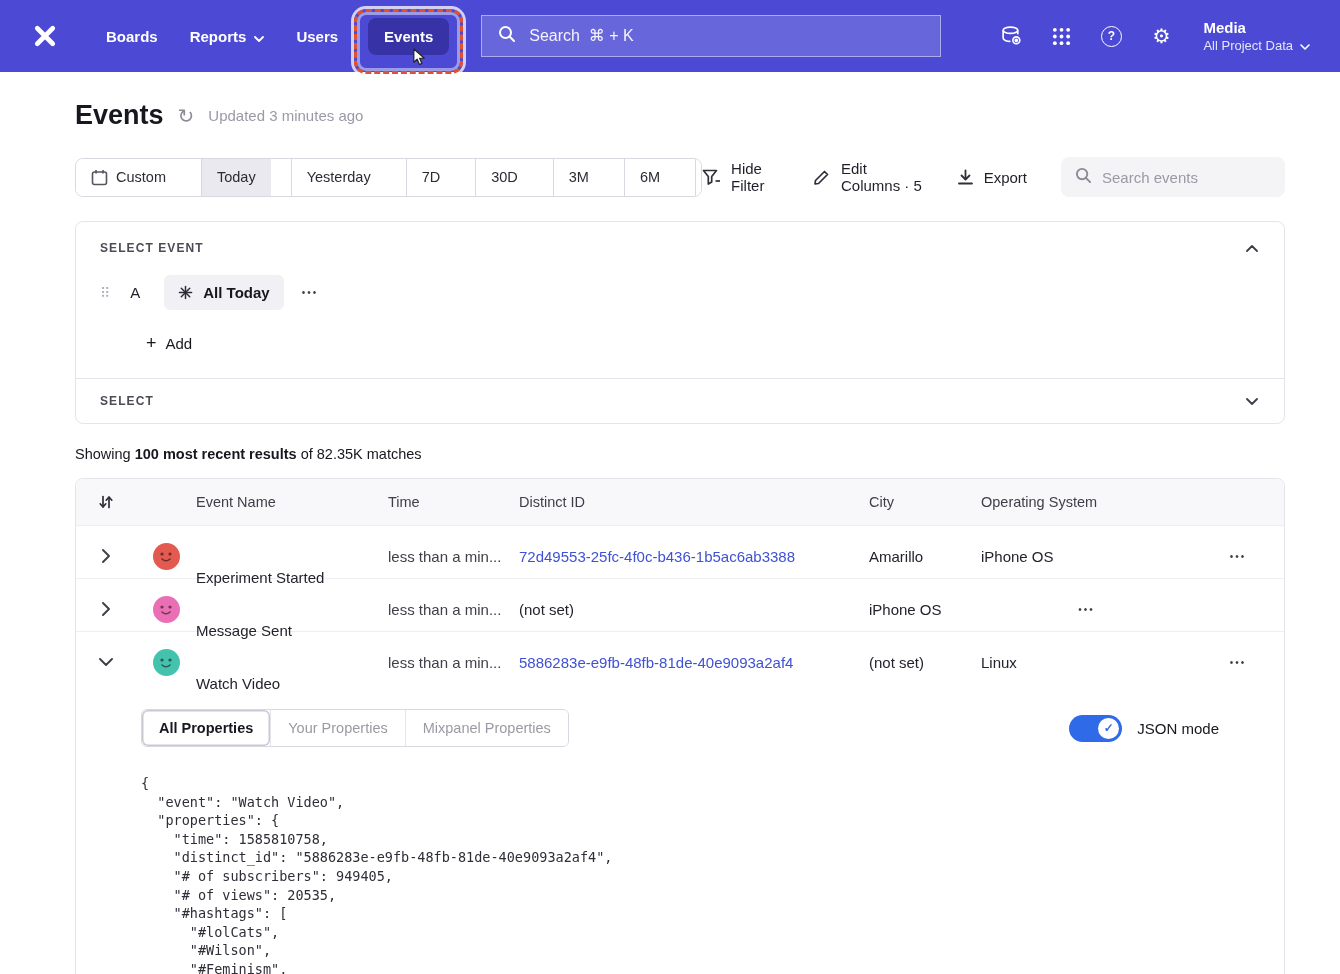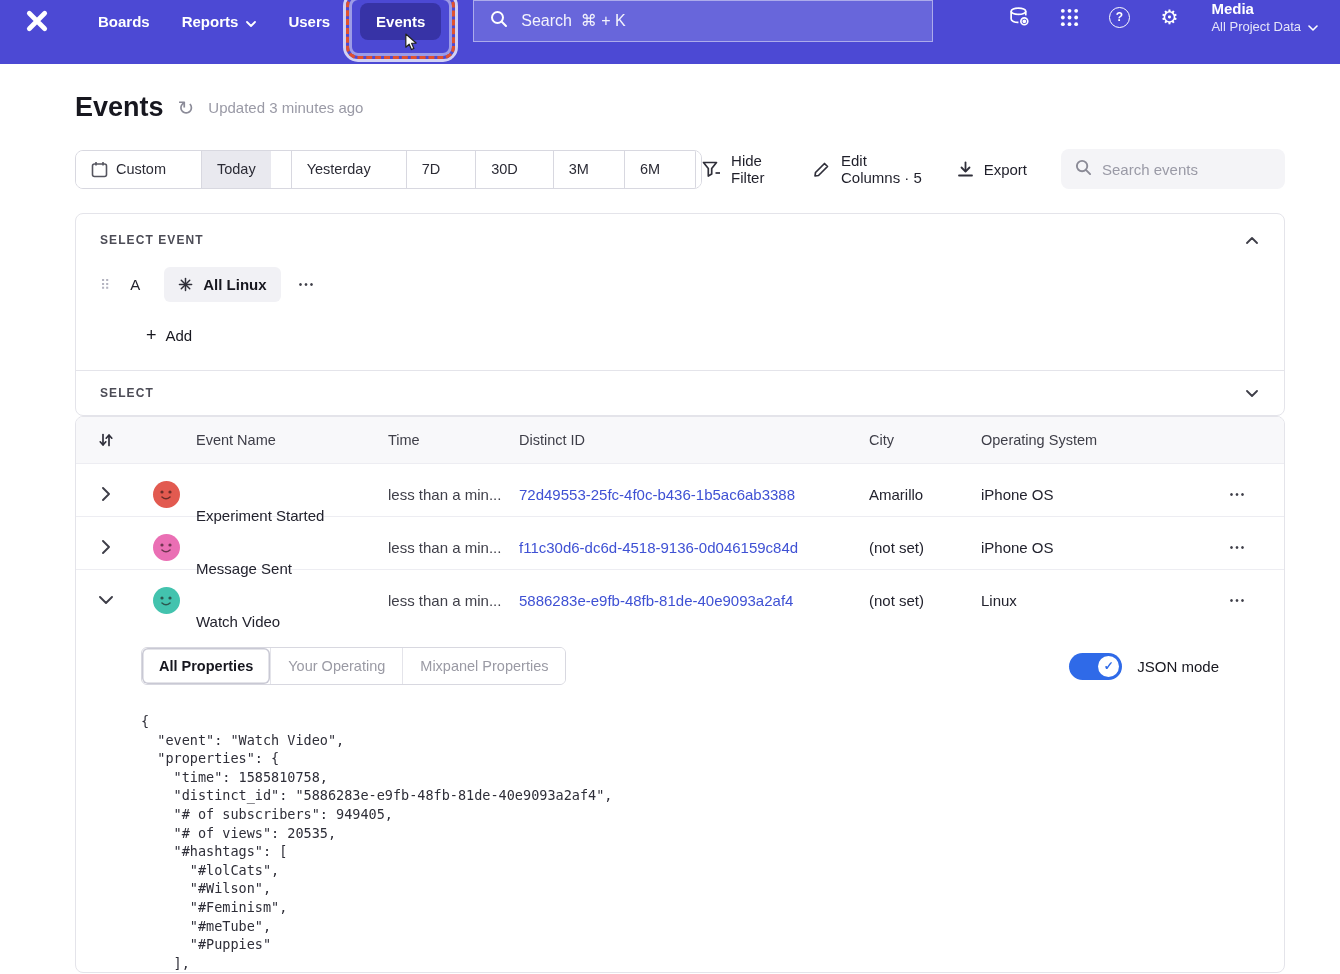--- a/index.html
+++ b/index.html
@@ -1,21 +1,21 @@
 <!DOCTYPE html>
 <html><head>
 <meta charset="utf-8">
 <style>
   * { margin:0; padding:0; box-sizing:border-box; }
   html,body { width:1340px; height:974px; overflow:hidden; background:#fff;
     font-family:"Liberation Sans", sans-serif; color:#23232e; }
 
   
-  .navbar { height:64px; display:flex; align-items:flex-start; justify-content:space-between;
-    padding:0 22px; position:relative; z-index:5; }
+  .navbar { height:72px; display:flex; align-items:center; justify-content:space-between;
+    padding:0 30px; position:relative; z-index:5; }
   .nav-left { display:flex; align-items:center; }
   .logo { width:30px; height:30px; margin-right:30px; display:flex; align-items:center; justify-content:center; cursor:pointer; }
   .nav-item { color:#fff; font-size:15px; font-weight:bold; padding:10px 16px; border-radius:8px;
     display:flex; align-items:center; gap:8px; cursor:pointer; white-space:nowrap; }
   .nav-item.active { background:rgba(18,12,80,.35); }
   .events-wrap { position:relative; margin-left:14px; }
   .annotation-box { position:absolute; left:-14px; right:-14px; top:-9px; bottom:-19px;
     border:3px dashed #e0512f; border-radius:12px; pointer-events:none; z-index:20;
     box-shadow:0 0 0 3px rgba(255,255,255,.75), inset 0 0 0 3px rgba(255,255,255,.45); }
   .cursor-icon { position:absolute; left:52%; bottom:4px; }
@@ -284,40 +284,41 @@
         <span class="letter">A</span>
         <div class="chip">
           <span class="ic">
               <svg width="15" height="15" viewBox="0 0 16 16" fill="none" stroke="currentColor" stroke-width="1.6" stroke-linecap="round">
                 <line x1="8" y1="1.5" x2="8" y2="14.5"></line>
                 <line x1="1.5" y1="8" x2="14.5" y2="8"></line>
                 <line x1="3.5" y1="3.5" x2="12.5" y2="12.5"></line>
                 <line x1="12.5" y1="3.5" x2="3.5" y2="12.5"></line>
               </svg>
             </span>
-          <span>All Linux</span>
+          <span>All Today</span>
         </div>
         <span class="more-dots">•••</span>
       </div>
       <div class="add-btn">
         <span class="plus">+</span>
         <span>Add</span>
       </div>
     </div>
     <div class="qc-divider"></div>
     <div class="filters-row">
       <span class="card-label">SELECT</span>
       <span class="chev-btn">
           <svg width="12" height="7" viewBox="0 0 12 7">
             <polyline points="1,1 6,6 11,1" fill="none" stroke="currentColor" stroke-width="1.8" stroke-linecap="round" stroke-linejoin="round"></polyline>
           </svg>
         </span>
     </div>
   </section>
 
+  <p class="results"><span>Showing </span><b>100 most recent results</b><span> of 82.35K matches</span></p>
 
   <section class="card table-card">
     <div class="t-grid t-head">
       <span class="sorter">
           <svg width="14" height="16" viewBox="0 0 14 16" fill="none" stroke="currentColor" stroke-width="1.7" stroke-linecap="round" stroke-linejoin="round">
             <line x1="4" y1="2.5" x2="4" y2="12.5"></line>
             <polyline points="1.2,9.8 4,13 6.8,9.8"></polyline>
             <line x1="10" y1="13.5" x2="10" y2="3.5"></line>
             <polyline points="7.2,6.2 10,3 12.8,6.2"></polyline>
           </svg>
@@ -360,21 +361,20 @@
         </span>
       <span class="avatar" style="background-color: rgb(234, 111, 180);">
           <svg width="26" height="26" viewBox="0 0 26 26">
             <circle cx="9" cy="11" r="1.6" fill="rgba(30,15,15,.6)"></circle>
             <circle cx="17" cy="11" r="1.6" fill="rgba(30,15,15,.6)"></circle>
             <path d="M9 16 Q13 19.5 17 16" stroke="rgba(30,15,15,.6)" stroke-width="1.6" fill="none" stroke-linecap="round"></path>
           </svg>
         </span>
       <span class="ev-name">Message Sent</span>
       <span class="ev-time">less than a min...</span>
-      <span class="id-link" style="color: rgb(63, 81, 212);">f11c30d6-dc6d-4518-9136-0d046159c84d</span>
       <span>(not set)</span>
       <span>iPhone OS</span>
       <span class="row-more">•••</span>
     </div>
 
     <div class="t-grid t-row">
       <span class="row-chev">
           <svg width="14" height="8" viewBox="0 0 14 8">
             <polyline points="1,1 7,7 13,1" fill="none" stroke="currentColor" stroke-width="1.9" stroke-linecap="round" stroke-linejoin="round"></polyline>
           </svg>
@@ -391,21 +391,21 @@
       <span class="id-link" style="color: rgb(63, 81, 212);">5886283e-e9fb-48fb-81de-40e9093a2af4</span>
       <span>(not set)</span>
       <span>Linux</span>
       <span class="row-more">•••</span>
     </div>
 
     <div class="detail">
       <div class="detail-top">
         <div class="tabs">
           <div class="tab active">All Properties</div>
-          <div class="tab">Your Operating</div>
+          <div class="tab">Your Properties</div>
           <div class="tab">Mixpanel Properties</div>
         </div>
         <div class="json-toggle">
           <div class="switch" style="background-color: rgb(47, 106, 232);">
             <div class="knob" style="color: rgb(47, 106, 232);">✓</div>
           </div>
           <span class="json-label">JSON mode</span>
         </div>
       </div>
       <div class="code">{

